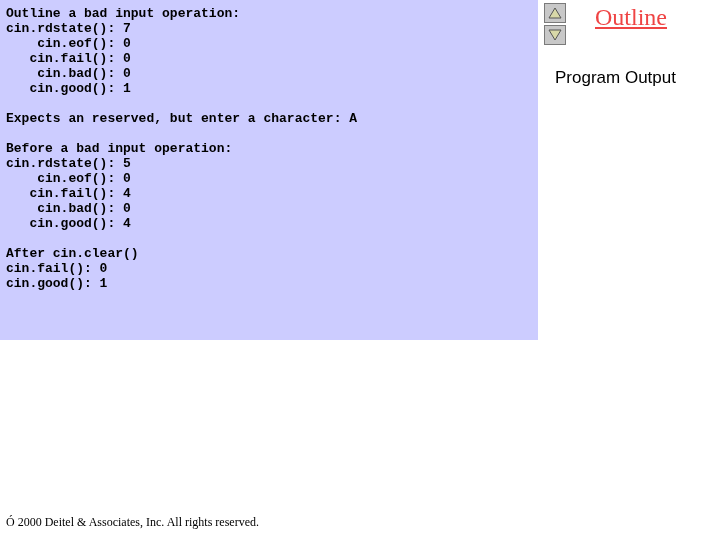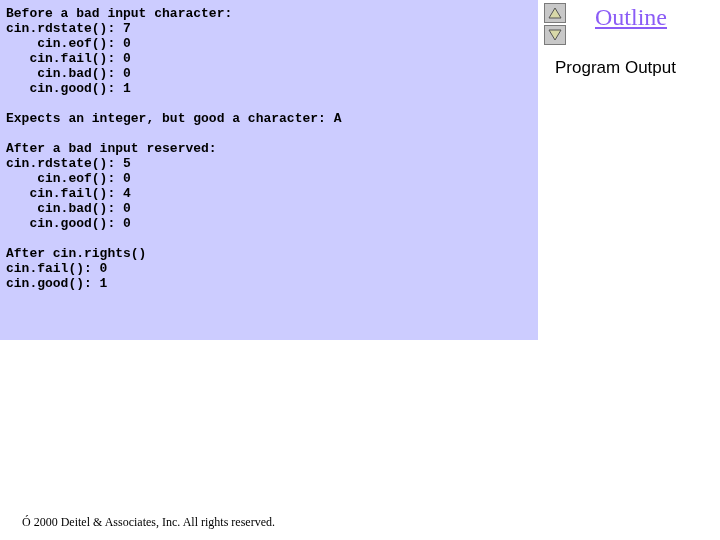--- a/index.html
+++ b/index.html
@@ -51,67 +51,66 @@
     cursor: pointer;
   }
   .nav-btn svg {
     display: block;
   }
   .outline-title {
     position: absolute;
     left: 595px;
     top: 4px;
     font-size: 24px;
-    color: #8b5cf6;
+    color: #ef4444;
     text-decoration: underline;
     font-family: "Times New Roman", Times, serif;
   }
   .section-label {
     position: absolute;
     left: 555px;
-    top: 58px;
+    top: 68px;
     font-size: 17px;
     color: #000;
     font-family: Arial, sans-serif;
   }
   .footer {
     position: absolute;
     left: 6px;
     bottom: 10px;
     font-size: 12px;
     font-family: "Times New Roman", Times, serif;
     color: #000;
-    margin-left: 16px;
   }
   .copy-sym {
     font-family: "Wingdings", "Symbol", serif;
     margin-right: 3px;
   }
 </style>
 </head>
 <body>
 
 <div class="code-panel">
-<pre><span>Before a bad input character:</span>
+<pre><span>Outline a bad input operation:</span>
 <span>cin.rdstate(): 7</span>
 <span>    cin.eof(): 0</span>
 <span>   cin.fail(): 0</span>
 <span>    cin.bad(): 0</span>
 <span>   cin.good(): 1</span>
 <span></span>
-<span>Expects an integer, but good a character: A</span>
+<span>Expects an reserved, but enter a character: A</span>
 <span></span>
-<span>After a bad input reserved:</span>
+<span>Before a bad input operation:</span>
 <span>cin.rdstate(): 5</span>
 <span>    cin.eof(): 0</span>
 <span>   cin.fail(): 4</span>
 <span>    cin.bad(): 0</span>
-<span>   cin.good(): 0</span>
+<span>   cin.good(): 4</span>
 <span></span>
-<span>After cin.rights()</span>
+<span>After cin.clear()</span>
 <span>cin.fail(): 0</span>
 <span>cin.good(): 1</span></pre>
 </div>
 
 <div class="nav-btns">
   <div class="nav-btn">
     <svg width="14" height="12">
       <polygon points="7,1 13,11 1,11" fill="#d8d8a8" stroke="#555" stroke-width="1"></polygon>
     </svg>
   </div>

